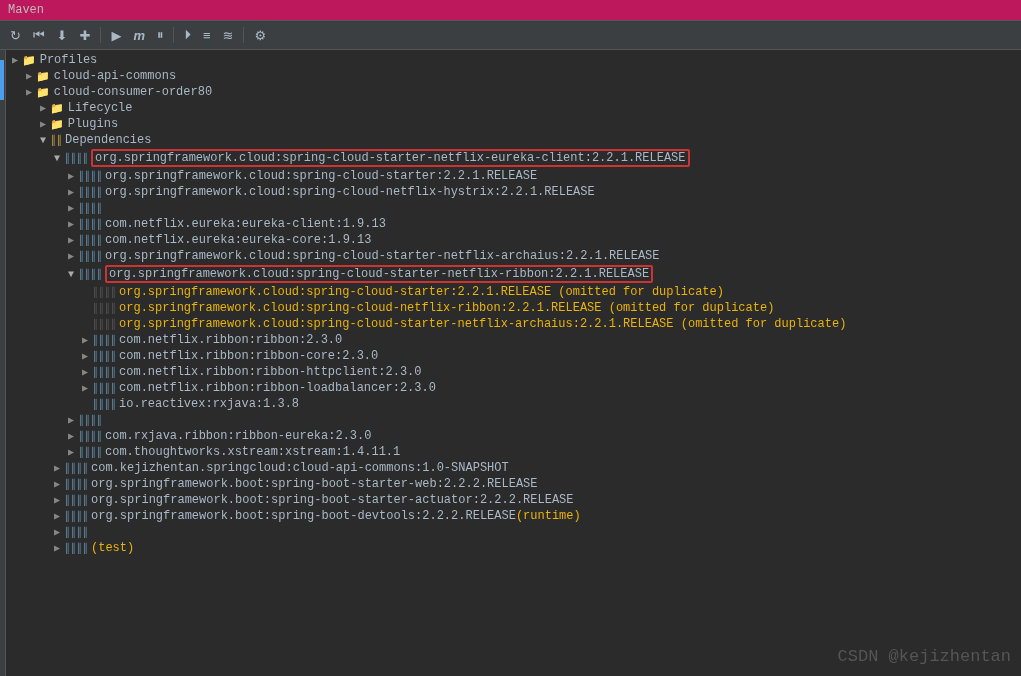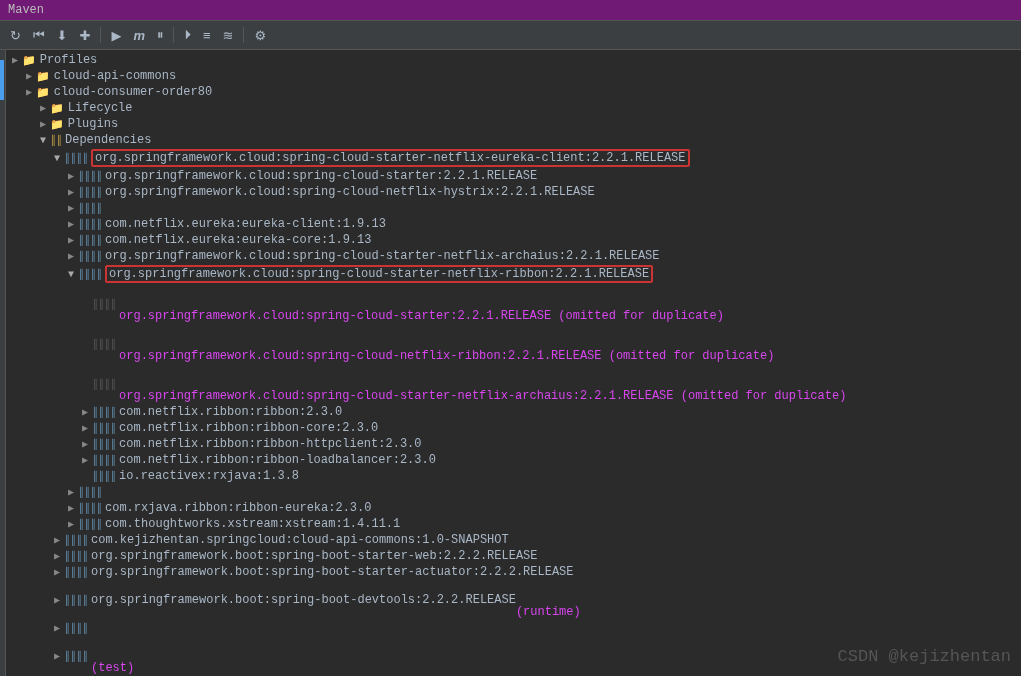--- a/index.html
+++ b/index.html
@@ -6,21 +6,21 @@
     body {
       background: #2b2b2b;
       color: #a9b7c6;
       font-family: 'Courier New', Courier, monospace;
       font-size: 12px;
       width: 1021px;
       height: 676px;
       overflow: hidden;
     }
     .title-bar {
-      background: #701a75;
+      background: #be185d;
       color: #bbbbbb;
       padding: 3px 8px;
       font-size: 12px;
       border-bottom: 1px solid #555;
     }
     .toolbar {
       background: #3c3f41;
       padding: 4px 6px;
       display: flex;
       align-items: center;
@@ -85,21 +85,21 @@
     .dep-icon-bars {
       color: #6897bb;
       font-size: 10px;
       margin-right: 3px;
     }
     .folder-icon {
       color: #c8a84b;
       margin-right: 4px;
     }
     .item-text { color: #a9b7c6; }
-    .item-text.dimmed { color: #d946ef; margin-top: 24px; }
+    .item-text.dimmed { color: #eab308; }
     .highlighted-box {
       border: 2px solid #cc3333;
       border-radius: 2px;
       background: transparent;
       display: inline-flex;
       align-items: center;
       padding: 0 2px;
     }
     .watermark {
       position: absolute;

